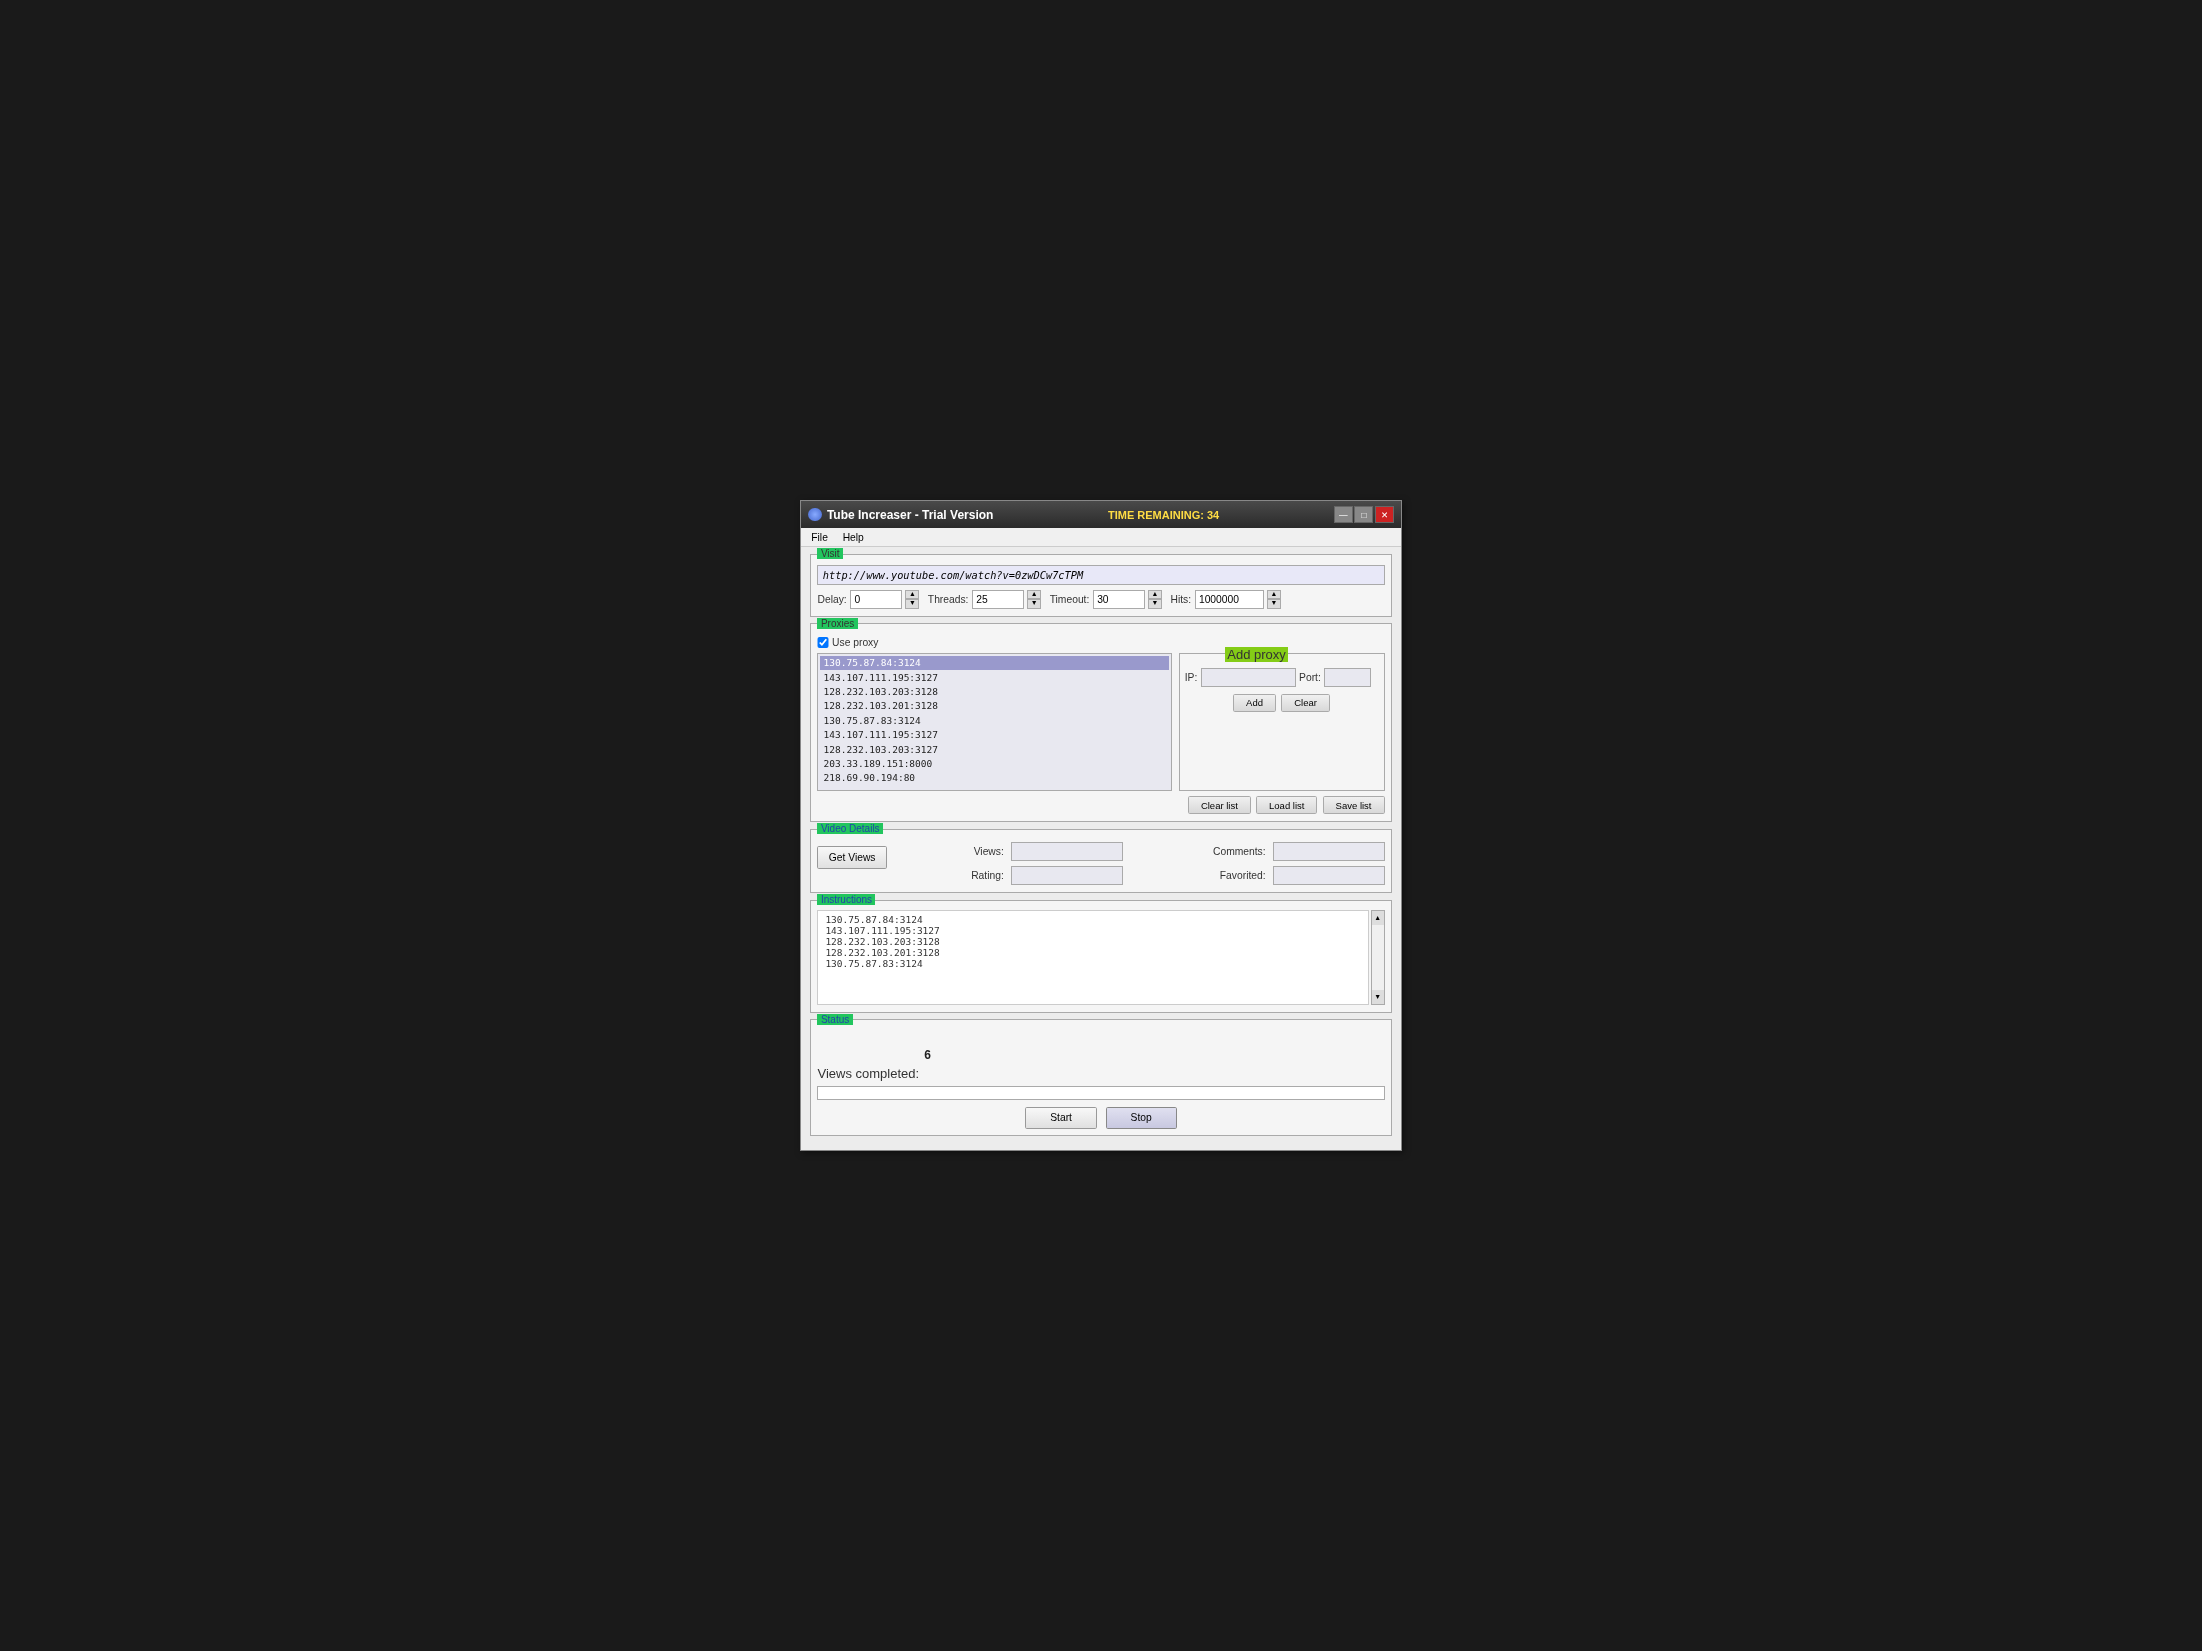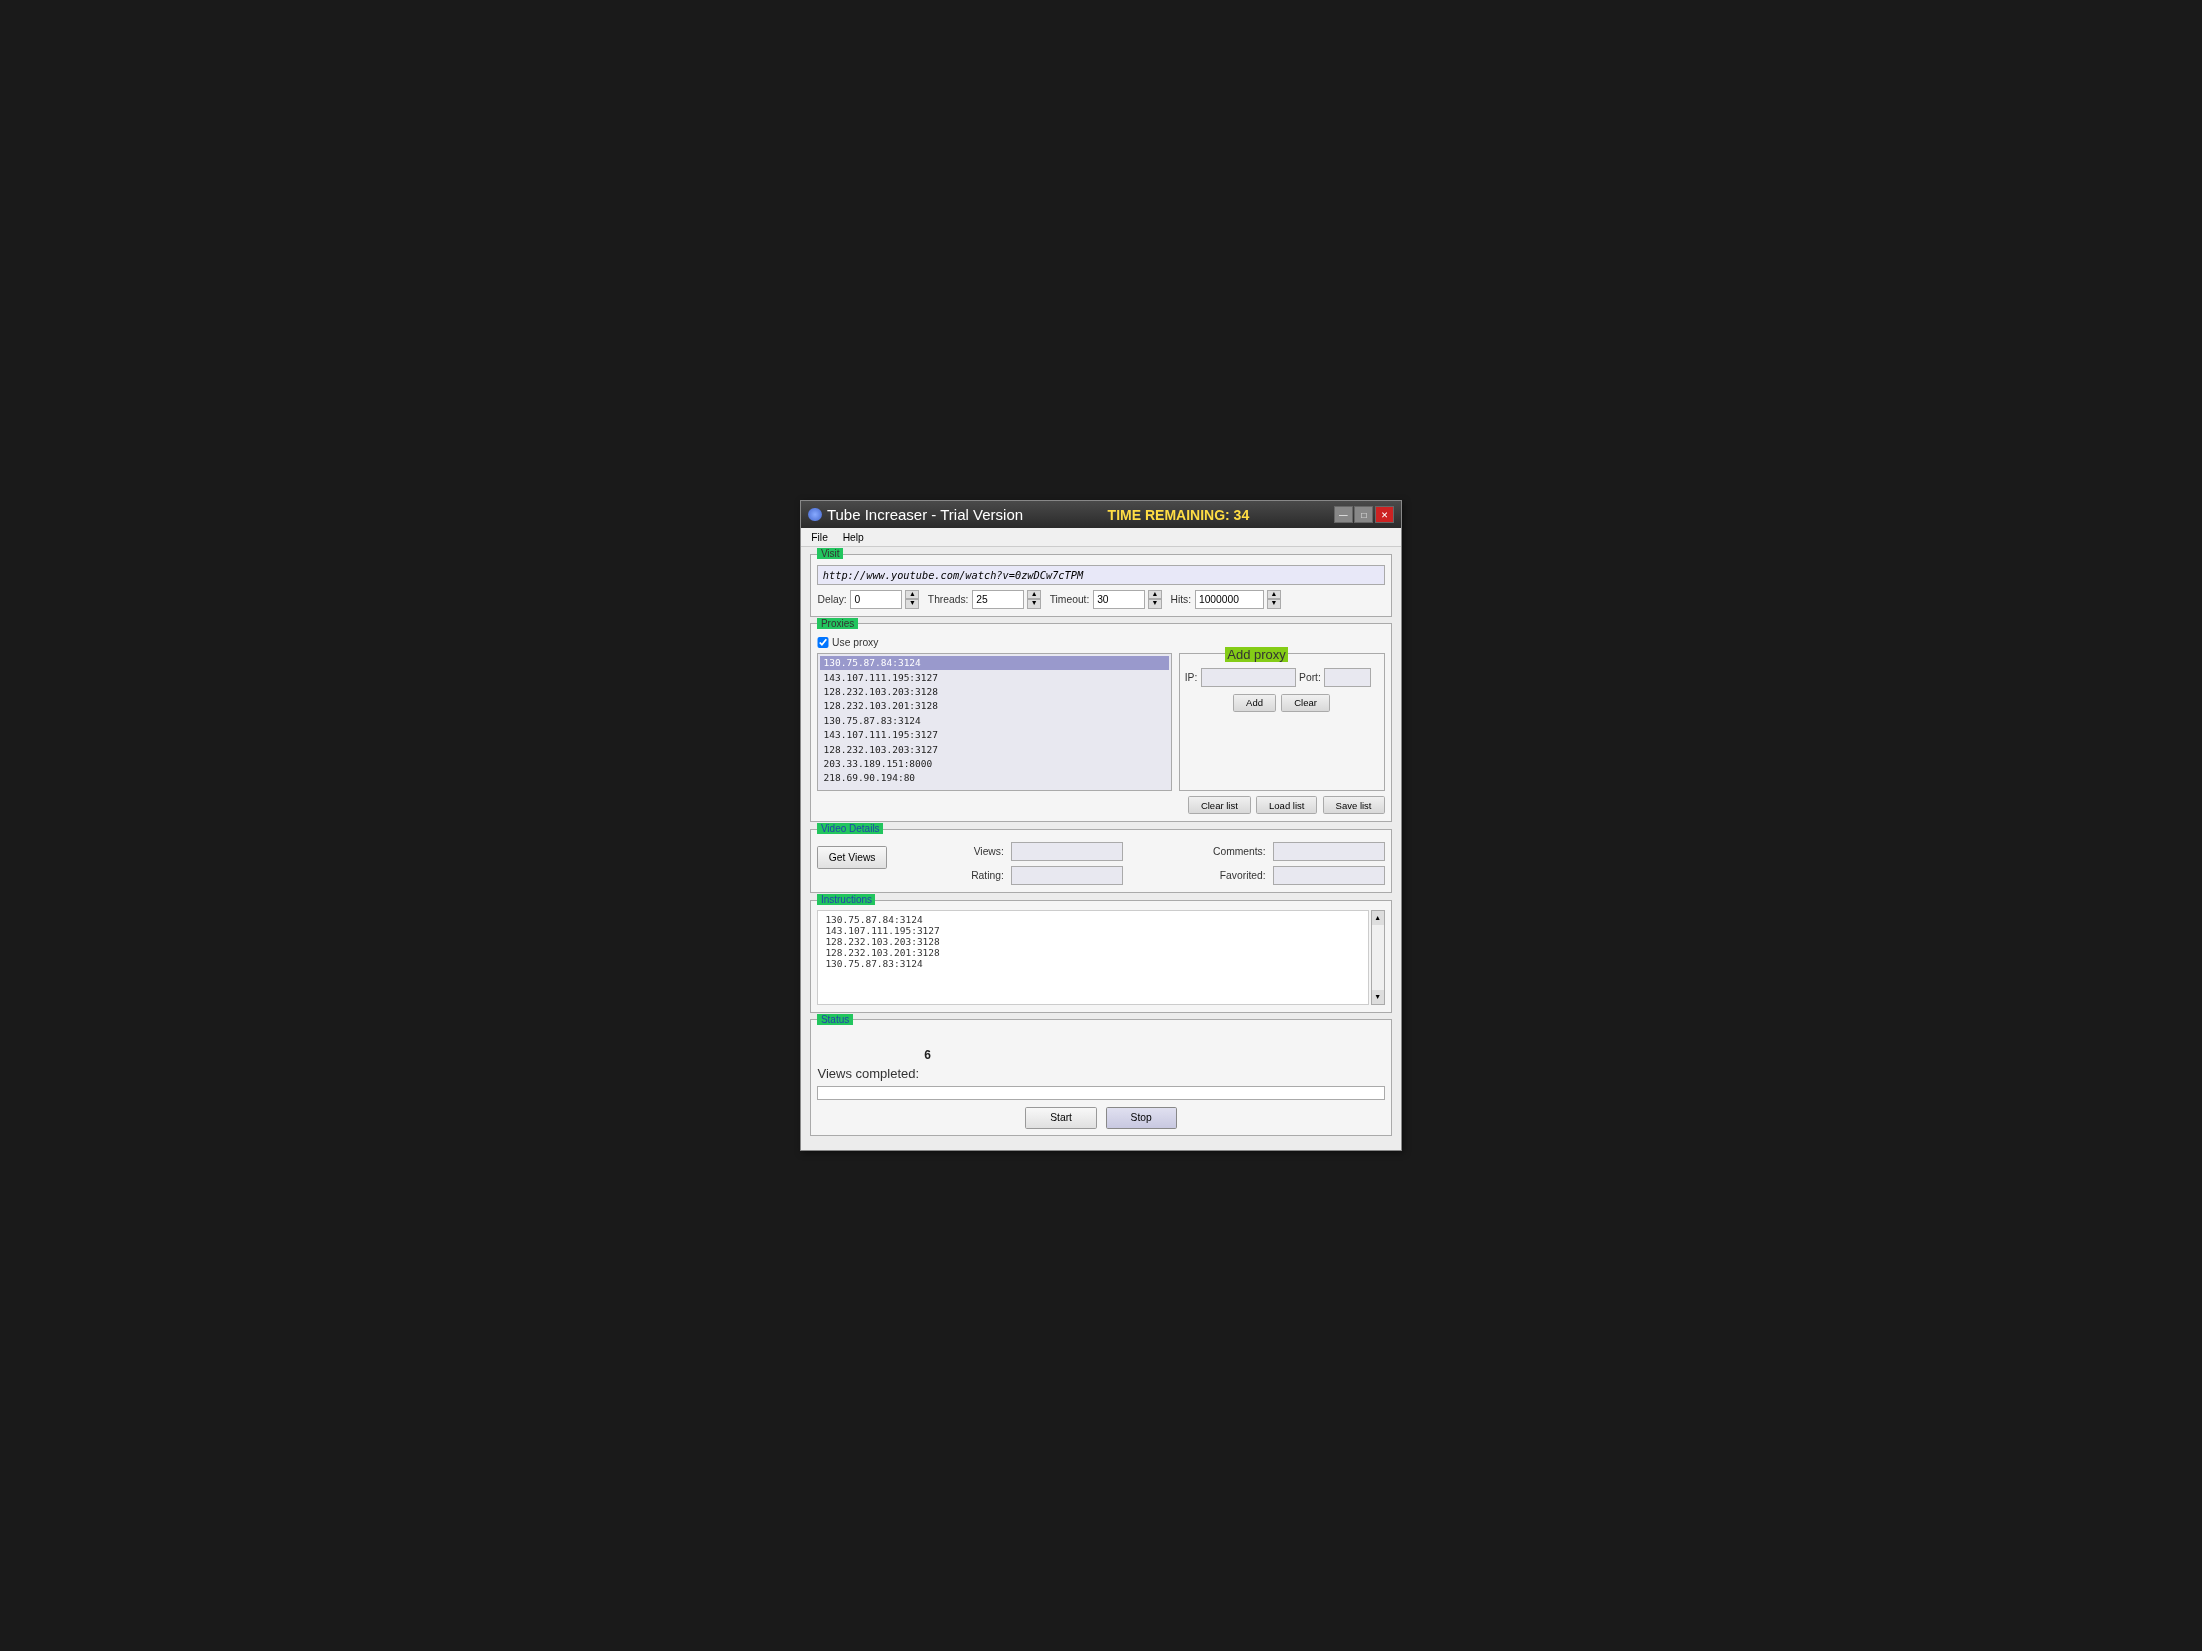--- a/index.html
+++ b/index.html
@@ -32,25 +32,25 @@
       align-items: center;
       gap: 5.2px;
     }
     .app-icon {
       width: 13.8px;
       height: 13.8px;
       background: radial-gradient(circle, #88aaff, #4466cc);
       border-radius: 50%;
     }
     .title-text {
-      font-size: 15px;
-      font-weight: normal;
+      font-size: 12px;
+      font-weight: bold;
     }
     .title-center {
-      font-size: 14px;
+      font-size: 11px;
       font-weight: bold;
       color: #ffdd44;
     }
     .title-buttons {
       display: flex;
       gap: 1.7px;
     }
     .title-btn {
       width: 19px;
       height: 17px;

